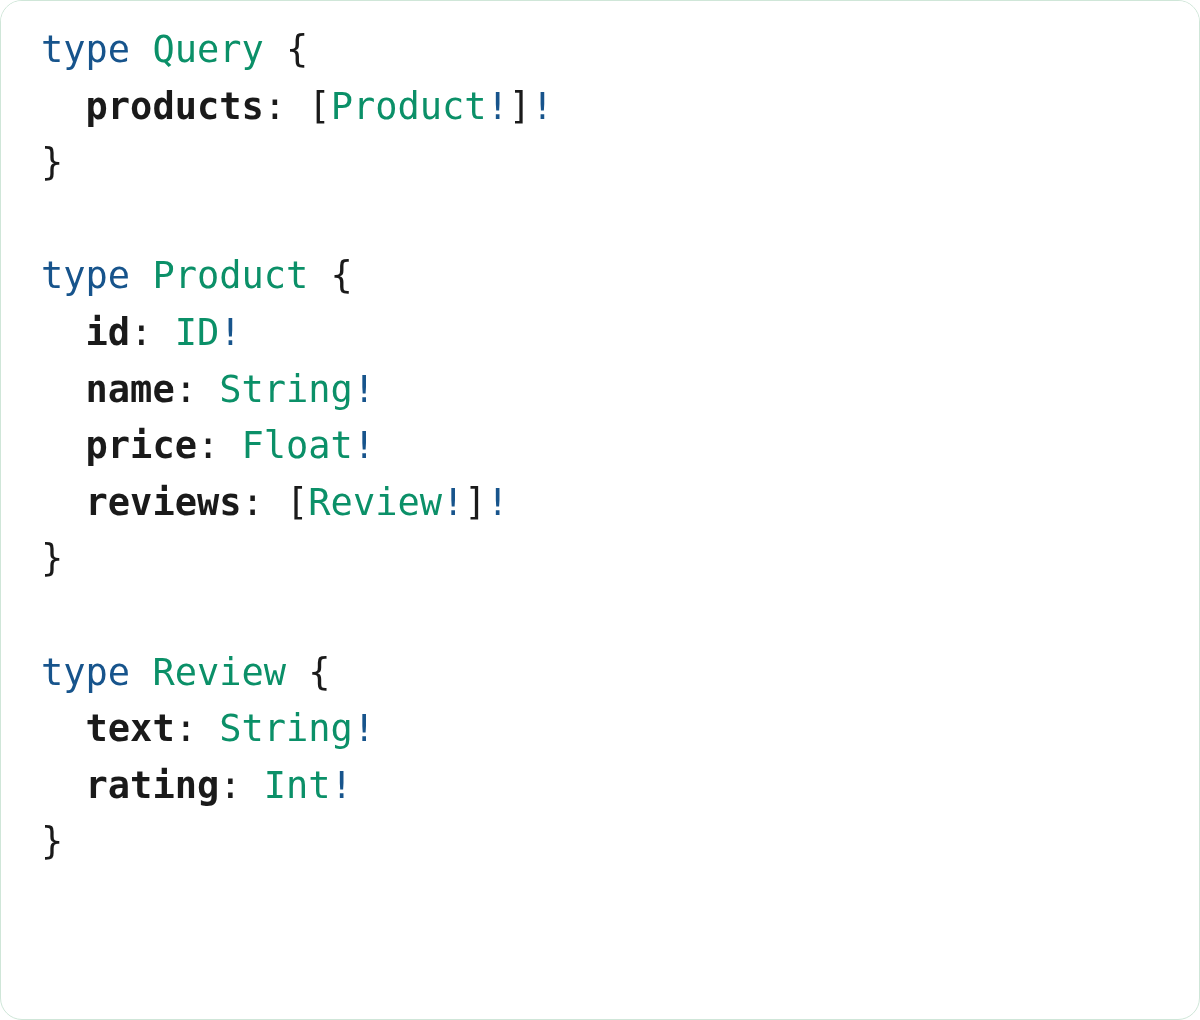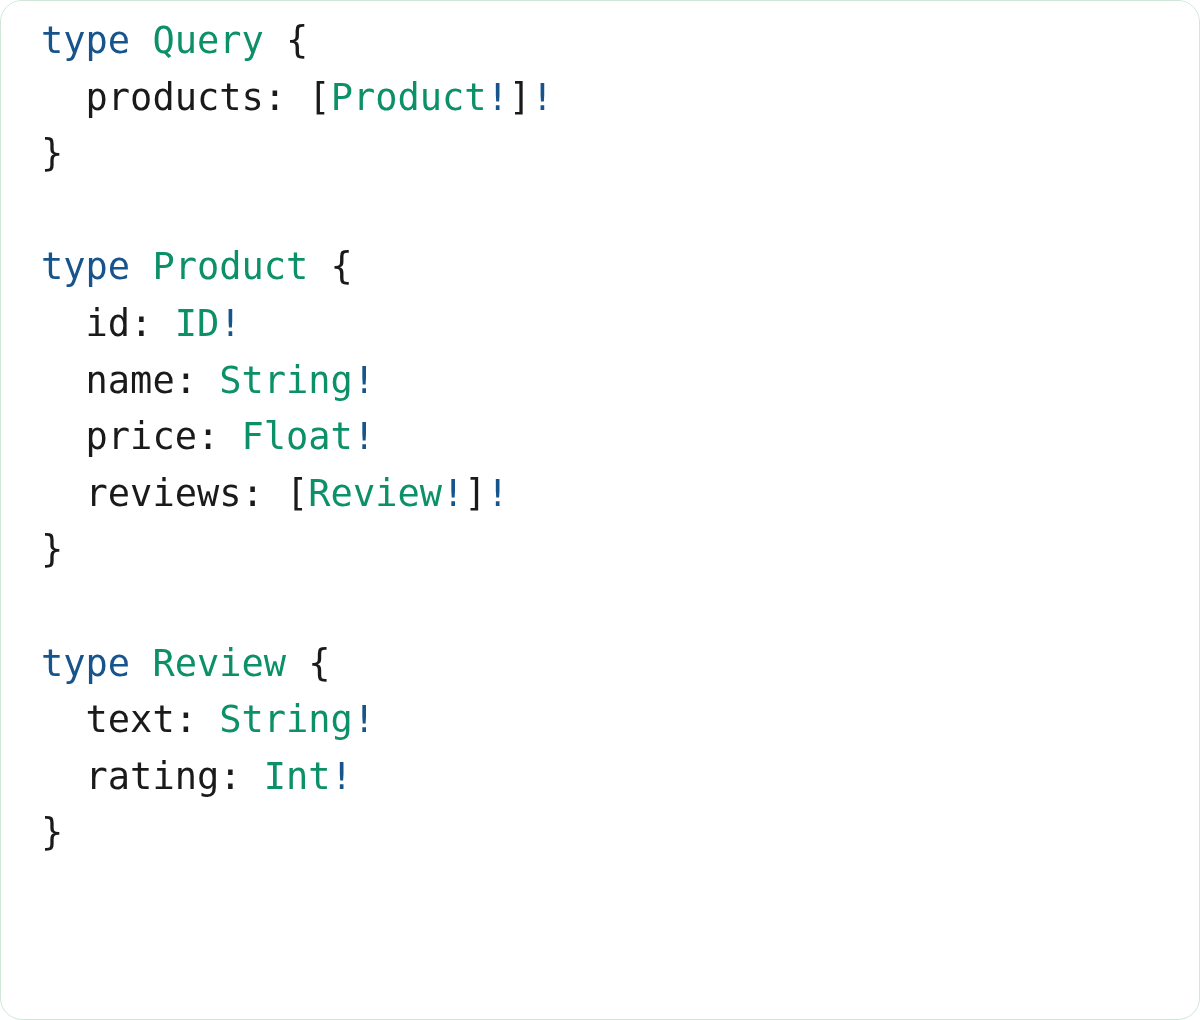--- a/index.html
+++ b/index.html
@@ -55,21 +55,21 @@
     font-weight: 400;
     letter-spacing: 0.1px;
     color: #0f8a68;
     white-space: nowrap;
   }
 
   
   .code-area {
     position: relative;
     box-sizing: border-box;
-    padding: 12px 0 0 40px;
+    padding: 21px 0 0 40px;
     background: #ffffff;
     height: 919px;
     overflow: hidden;
   }
   .code {
     margin: 0;
     font-family: "DejaVu Sans Mono", monospace;
     font-size: 37px;
     line-height: 56.6px;
     white-space: pre;
@@ -80,21 +80,21 @@
     display: block;
     height: 56.6px;
   }
   .code .ln.blank {
     height: 56.6px;
   }
 
   
   .tok-kw    { color: #17548c; }   
   .tok-type  { color: #0b9068; }   
-  .tok-field { color: #1a1a1a; }   
+  .tok-field { color: #1a1a1a; font-weight: bold; }   
   .tok-punc  { color: #1a1a1a; }   
   .tok-bang  { color: #17548c; }   
 </style>
 </head>
 <body>
 
 <div class="card">
 
 
   <div class="code-area">

